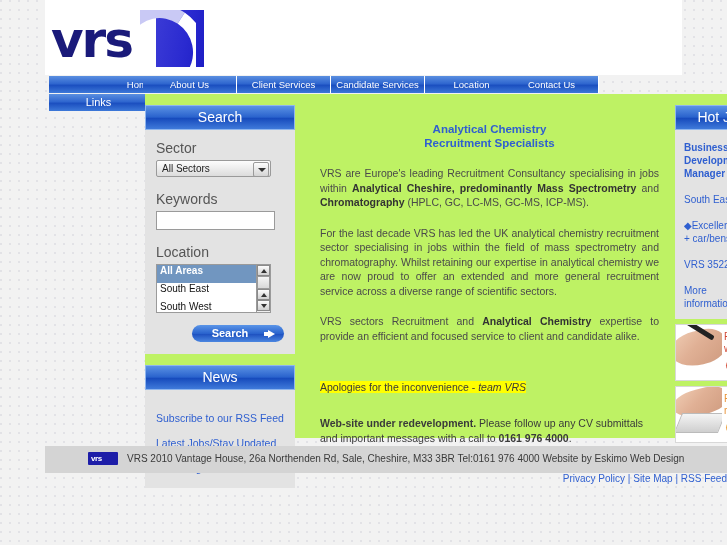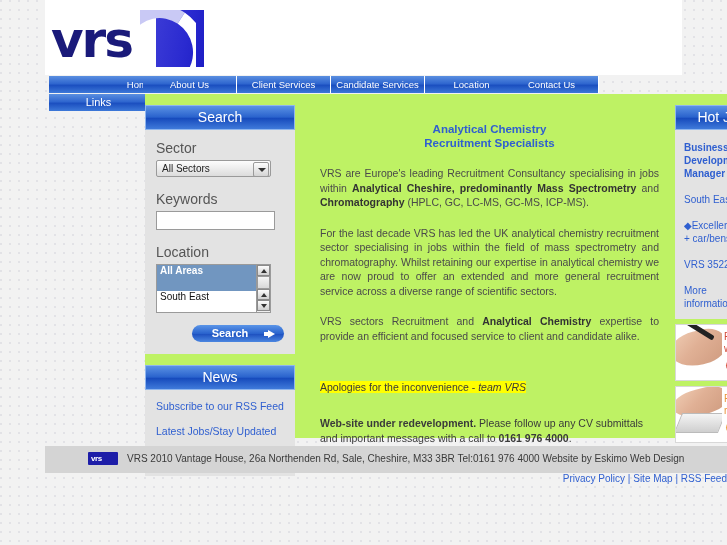--- a/index.html
+++ b/index.html
@@ -72,21 +72,21 @@
     border-left:4px solid transparent;border-right:4px solid transparent;border-top:4px solid #333;
   }
   .textbox{
     width:113px;height:15px;background:#fff;border:1px solid #9a9a9a;margin-bottom:14px;
     box-sizing:content-box;
   }
   .listbox{
     position:relative;width:113px;height:47px;background:#fff;border:1px solid #9a9a9a;
     overflow:hidden;
   }
-  .listopt{font-size:10px;line-height:11.5px;padding-left:3px;color:#111;height:26px;overflow:hidden;}
+  .listopt{font-size:10px;line-height:11.5px;padding-left:3px;color:#111;height:18px;overflow:hidden;}
   .listopt.sel{background:#7196c0;color:#fff;font-weight:bold;}
   .lbscroll{position:absolute;right:0;top:0;width:13px;height:47px;background:#efefef;border-left:1px solid #9a9a9a;}
   .lbbtn{width:13px;height:11px;background:linear-gradient(to bottom,#fcfcfc,#cfcfcf);border:1px solid #8a8a8a;box-sizing:border-box;position:relative;}
   .lbbtn.up:after{content:"";position:absolute;left:3px;top:3px;border-left:3px solid transparent;border-right:3px solid transparent;border-bottom:4px solid #333;}
   .lbbtn.dn:after{content:"";position:absolute;left:3px;top:3px;border-left:3px solid transparent;border-right:3px solid transparent;border-top:4px solid #333;}
   .lbthumb{width:13px;height:13px;background:linear-gradient(to bottom,#f5f5f5,#d8d8d8);border:1px solid #9a9a9a;box-sizing:border-box;}
   .searchbtn{
     position:relative;margin:12px 0 0 auto;width:76px;height:17px;border-radius:9px;
     background:linear-gradient(to bottom,#5a95e8 0%,#2a63cd 50%,#1c4fbf 52%,#4b86e0 100%);
     color:#fff;font-size:11px;font-weight:bold;line-height:17px;text-align:center;
@@ -187,21 +187,21 @@
         </div>
 
         <div class="searchbtn">
           <span>Search</span>
           <span class="arb"></span>
           <span class="ar"></span>
         </div>
       </div>
 
       <div class="panel-head" style="margin-top:11px;">News</div>
-      <div class="panel-body" style="padding-top:8px;padding-bottom:14px;">
+      <div class="panel-body" style="padding-top:20px;padding-bottom:14px;">
         <div class="newslink">Subscribe to our RSS Feed</div>
         <div class="newslink">Latest Jobs/Stay Updated</div>
         <div class="newslink">VRS Blogs</div>
       </div>
     </div>
 
     <div class="main">
       <div class="maintitle">
         <div>Analytical Chemistry</div>
         <div>Recruitment Specialists</div>

